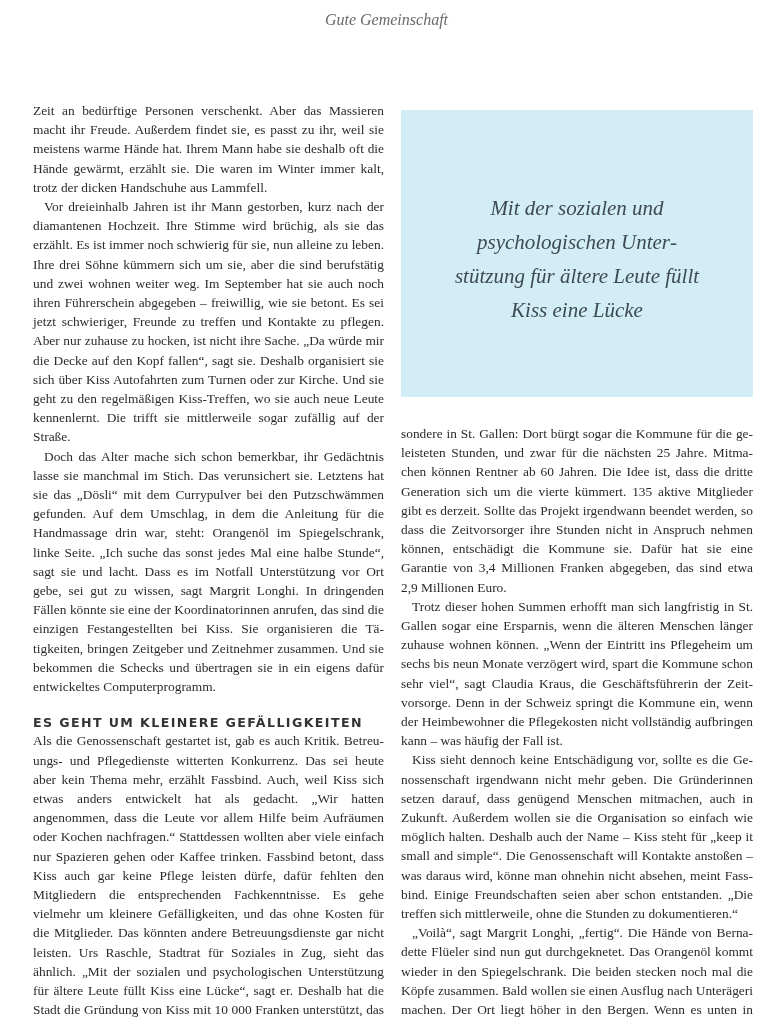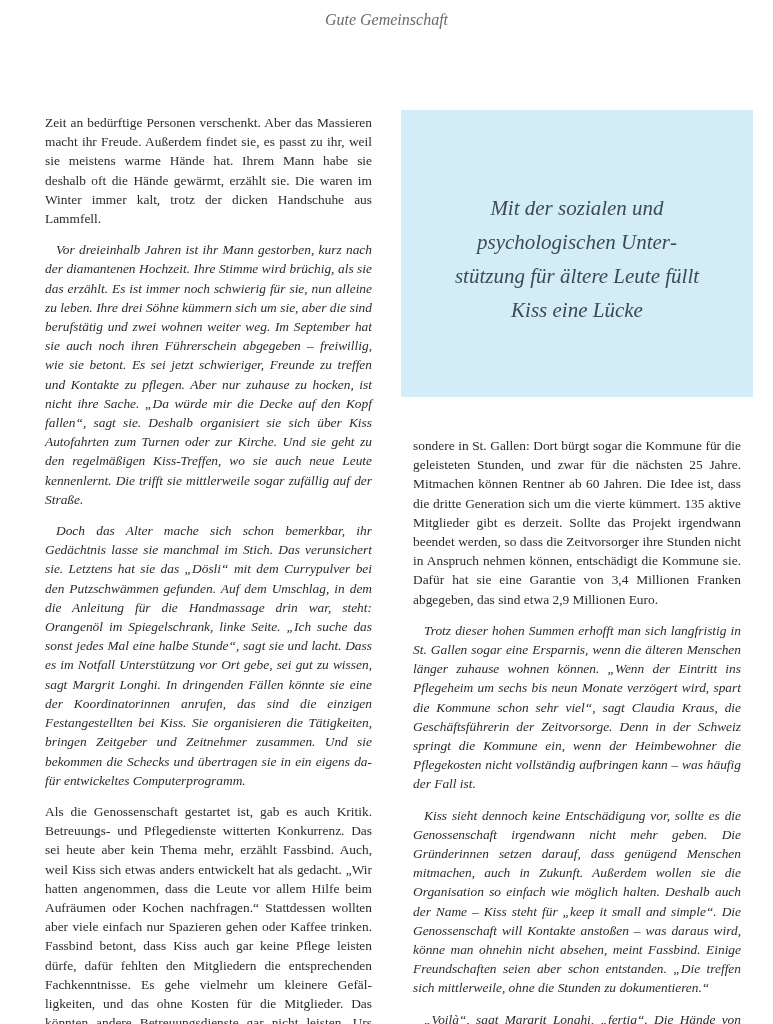--- a/index.html
+++ b/index.html
@@ -2,42 +2,43 @@
 <html><head>
 <meta charset="utf-8">
 <style>
   html, body { margin: 0; padding: 0; background: #ffffff; }
   body { width: 773px; height: 1024px; position: relative; overflow: hidden;
          font-family: "Liberation Serif", "DejaVu Serif", serif; color: #2b2b2b; }
   .header { position: absolute; top: 12px; left: 0; width: 773px; text-align: center; color: #6a6a6a; }
   .header .page-no { font-size: 12.5px; line-height: 16px; letter-spacing: 0.3px; }
   .header .section { font-size: 16px; line-height: 16px; font-style: italic; }
   .col { position: absolute; font-size: 13.4px; line-height: 19.2px; text-align: justify; hyphens: manual; }
-  .col p { margin: 12px; }
-  .col p.indent { text-indent: 11px; font-style: italic; }
+  .col p { margin: 0; }
+  .col p.indent { text-indent: 11px; }
   .col-left { left: 33px; top: 101px; width: 351px; }
   .col-right { left: 401px; top: 424px; width: 352px; }
   .subhead { margin: 18px 0 0 0; font-family: "DejaVu Sans", "Liberation Sans", sans-serif; font-weight: bold;
              font-size: 12.6px; line-height: 17px; letter-spacing: 1.4px; color: #333; text-align: left; }
   .pullquote { position: absolute; left: 401px; top: 110px; width: 352px; height: 287px;
                background: #d3edf6; display: flex; align-items: center; justify-content: center; }
   .pullquote .q { font-style: italic; font-size: 21px; line-height: 34px; text-align: center; color: #3d4a52;
                   width: 260px; margin-top: 10px; }
 </style>
 </head>
 <body>
 
 <div class="header">
   <div class="section">Gute Gemeinschaft</div>
 </div>
 
 <div class="col col-left">
   <p>Zeit an bedürftige Personen verschenkt. Aber das Massieren macht ihr Freude. Außerdem findet sie, es passt zu ihr, weil sie meistens warme Hände hat. Ihrem Mann habe sie deshalb oft die Hände gewärmt, erzählt sie. Die waren im Winter immer kalt, trotz der dicken Handschuhe aus Lammfell.</p>
   <p class="indent">Vor dreieinhalb Jahren ist ihr Mann gestorben, kurz nach der diamantenen Hochzeit. Ihre Stimme wird brüchig, als sie das erzählt. Es ist immer noch schwierig für sie, nun alleine zu le­ben. Ihre drei Söhne kümmern sich um sie, aber die sind be­rufstätig und zwei wohnen weiter weg. Im September hat sie auch noch ihren Führerschein abgegeben – freiwillig, wie sie betont. Es sei jetzt schwieriger, Freunde zu treffen und Kon­takte zu pflegen. Aber nur zuhause zu hocken, ist nicht ihre Sache. „Da würde mir die Decke auf den Kopf fallen“, sagt sie. Deshalb organisiert sie sich über Kiss Autofahrten zum Turnen oder zur Kirche. Und sie geht zu den regelmäßigen Kiss-Tref­fen, wo sie auch neue Leute kennenlernt. Die trifft sie mittler­weile sogar zufällig auf der Straße.</p>
   <p class="indent">Doch das Alter mache sich schon bemerkbar, ihr Gedächtnis lasse sie manchmal im Stich. Das verunsichert sie. Letztens hat sie das „Dösli“ mit dem Currypulver bei den Putzschwämmen gefunden. Auf dem Umschlag, in dem die Anleitung für die Handmassage drin war, steht: Orangenöl im Spiegelschrank, linke Seite. „Ich suche das sonst jedes Mal eine halbe Stunde“, sagt sie und lacht. Dass es im Notfall Unterstützung vor Ort gebe, sei gut zu wissen, sagt Margrit Longhi. In dringenden Fällen könnte sie eine der Koordinatorinnen anrufen, das sind die einzigen Festangestellten bei Kiss. Sie organisieren die Tä­tigkeiten, bringen Zeitgeber und Zeitnehmer zusammen. Und sie bekommen die Schecks und übertragen sie in ein eigens da­für entwickeltes Computerprogramm.</p>
+  <h3 class="subhead">ES GEHT UM KLEINERE GEFÄLLIGKEITEN</h3>
   <p>Als die Genossenschaft gestartet ist, gab es auch Kritik. Betreu­ungs- und Pflegedienste witterten Konkurrenz. Das sei heute aber kein Thema mehr, erzählt Fassbind. Auch, weil Kiss sich etwas anders entwickelt hat als gedacht. „Wir hatten angenommen, dass die Leute vor allem Hilfe beim Aufräumen oder Kochen nachfra­gen.“ Stattdessen wollten aber viele einfach nur Spazieren gehen oder Kaffee trinken. Fassbind betont, dass Kiss auch gar keine Pflege leisten dürfe, dafür fehlten den Mitgliedern die entspre­chenden Fachkenntnisse. Es gehe vielmehr um kleinere Gefäl­ligkeiten, und das ohne Kosten für die Mitglieder. Das könnten andere Betreuungsdienste gar nicht leisten. Urs Raschle, Stadt­rat für Soziales in Zug, sieht das ähnlich. „Mit der sozialen und psychologischen Unterstützung für ältere Leute füllt Kiss eine Lücke“, sagt er. Deshalb hat die Stadt die Gründung von Kiss mit 10 000 Franken unterstützt, das sind etwa 8 500 Euro.</p>
 
 </div>
 
 <div class="pullquote" style="background: rgb(211, 237, 246);">
   <div class="q">Mit der sozialen und psychologischen Unter­stützung für ältere Leute füllt Kiss eine Lücke</div>
 </div>
 
 <div class="col col-right">
   <p>sondere in St. Gallen: Dort bürgt sogar die Kommune für die ge­leisteten Stunden, und zwar für die nächsten 25 Jahre. Mitma­chen können Rentner ab 60 Jahren. Die Idee ist, dass die dritte Generation sich um die vierte kümmert. 135 aktive Mitglieder gibt es derzeit. Sollte das Projekt irgendwann beendet werden, so dass die Zeitvorsorger ihre Stunden nicht in Anspruch neh­men können, entschädigt die Kommune sie. Dafür hat sie eine Garantie von 3,4 Millionen Franken abgegeben, das sind etwa 2,9 Millionen Euro.</p>

